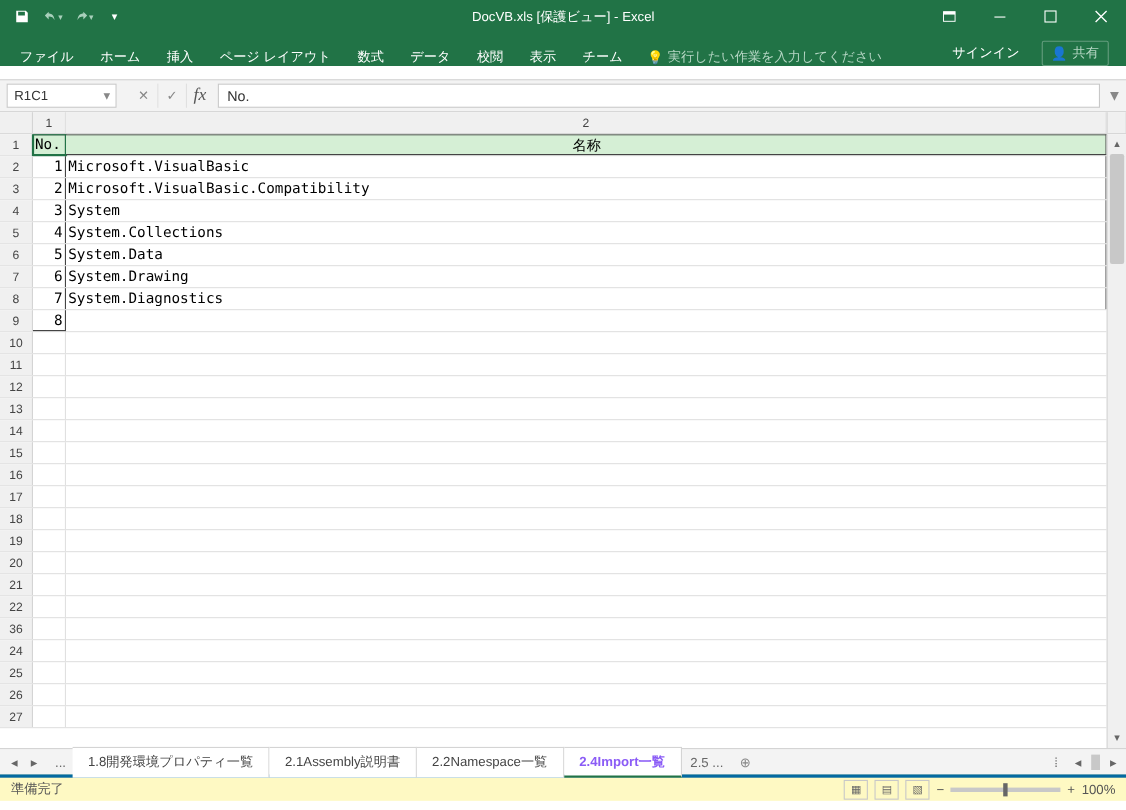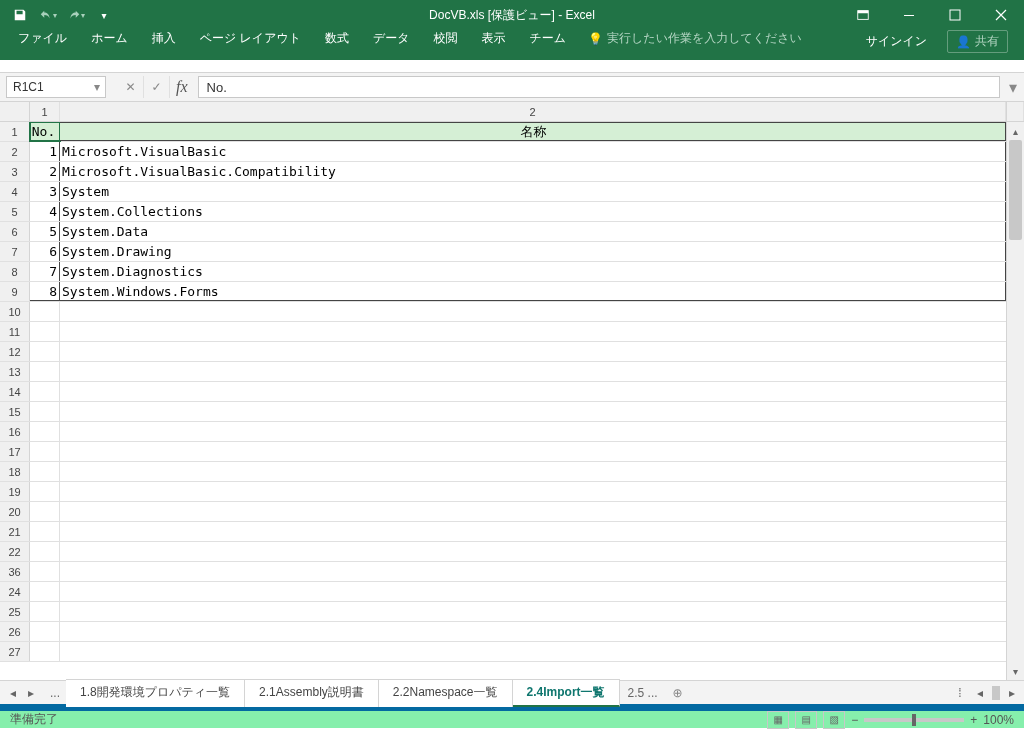--- a/index.html
+++ b/index.html
@@ -5,21 +5,21 @@
 * { box-sizing: border-box; margin: 0; padding: 0; font-family: "Meiryo UI", "Yu Gothic UI", sans-serif; }
 body { width: 1024px; height: 736px; background: #fff; overflow: hidden; position: relative; }
 
 .titlebar { height: 30px; background: #217346; display: flex; align-items: center; color: #fff; font-size: 12px; position: relative; }
 .qat { display: flex; align-items: center; height: 100%; padding-left: 8px; gap: 4px; }
 .qat-btn { width: 24px; height: 24px; display: flex; align-items: center; justify-content: center; cursor: pointer; }
 .title-center { position: absolute; left: 50%; transform: translateX(-50%); white-space: nowrap; }
 .win-ctrl { margin-left: auto; display: flex; align-items: center; gap: 0; }
 .win-btn { width: 46px; height: 30px; display: flex; align-items: center; justify-content: center; cursor: pointer; }
 
-.ribbon-tabs { height: 30px; background: #217346; display: flex; align-items: flex-start; color: #fff; font-size: 12px; padding: 0 6px; gap: 0; }
+.ribbon-tabs { height: 30px; background: #217346; display: flex; align-items: flex-end; color: #fff; font-size: 12px; padding: 0 6px; gap: 0; }
 .ribbon-tab { padding: 0 12px; display: flex; align-items: center; cursor: pointer; }
 .tellme { display: flex; align-items: center; gap: 4px; padding: 0 10px; color: #b5d6c4; }
 .signin-area { margin-left: auto; display: flex; align-items: center; gap: 20px; padding-right: 10px; }
 .share-btn { display: flex; align-items: center; gap: 4px; padding: 2px 8px; border: 1px solid rgba(255,255,255,0.3); border-radius: 2px; color: #b5d6c4; }
 
 .formula-bar-area { height: 30px; background: #f3f3f3; border-bottom: 1px solid #d4d4d4; display: flex; align-items: center; }
 .formula-bar-area.top-border { border-top: 1px solid #d4d4d4; margin-top: 12px; }
 .name-box { width: 100px; height: 22px; border: 1px solid #c8c8c8; background: #fff; display: flex; align-items: center; margin-left: 6px; font-size: 12px; }
 .name-box-text { padding-left: 6px; flex: 1; color: #333; }
 .name-box-dd { width: 16px; text-align: center; color: #888; }
@@ -51,27 +51,27 @@
 .vscroll { position: absolute; right:0; top:0; width:18px; bottom:0; background:#f0f0f0; border-left:1px solid #d4d4d4; }
 .vscroll-up, .vscroll-down { height:18px; display:flex; align-items:center; justify-content:center; color:#666; font-size:10px; }
 .vscroll-track { position:absolute; top:18px; bottom:18px; left:0; right:0; }
 .vscroll-thumb { position:absolute; left:2px; right:2px; top:0; height:100px; background:#c8c8c8; border-radius:2px;}
 
 .sheet-tabs { height: 24px; background: #f3f3f3; border-top: 1px solid #d4d4d4; display: flex; align-items: center; font-size: 12px; }
 .st-nav { display: flex; align-items: center; gap: 0; padding: 0 4px; }
 .st-navbtn { width: 18px; height: 18px; display:flex; align-items:center; justify-content:center; color:#666; cursor: pointer; }
 .st-dots { color:#666; padding:0 6px; }
 .st-tab { padding: 4px 14px; border-right: 1px solid #d4d4d4; cursor: pointer; background:#fff; border-top:1px solid #d4d4d4; color:#444; }
-.st-tab.active { color: #0f766e; border-bottom: 2px solid #217346; font-weight: bold; }
+.st-tab.active { color: #8b5cf6; border-bottom: 2px solid #217346; font-weight: bold; }
 .st-tab-more { padding: 4px 8px; color:#666; }
 .st-add { width:24px; display:flex; align-items:center; justify-content:center; color:#888; }
 .hscroll { flex:1; display:flex; align-items:center; justify-content:flex-end; gap:4px; padding-right:4px;}
 .hscroll-btn { width:16px; color:#666; text-align:center; }
 
-.statusbar { height: 24px; background: #86efac; border-top: 7px solid #0369a1; display:flex; align-items:center; font-size:12px; color:#555; }
+.statusbar { height: 24px; background: #fef9c3; border-top: 3px solid #0369a1; display:flex; align-items:center; font-size:12px; color:#555; }
 .status-left { padding-left: 10px; }
 .status-right { margin-left:auto; display:flex; align-items:center; gap:6px; padding-right:10px; }
 .view-btn { width:22px; height:18px; border:1px solid #c8c8c8; display:flex; align-items:center; justify-content:center; font-size:10px; color:#666; }
 .zoom-slider { width:100px; height:4px; background:#c8c8c8; position:relative; }
 .zoom-thumb { position:absolute; left:48px; top:-4px; width:4px; height:12px; background:#666; }
 
 .icon-svg { width: 14px; height: 14px; }
 </style>
 </head>
 <body>
@@ -205,21 +205,20 @@
         <div class="c-name">System.Drawing</div>
       </div>
       <div class="grow data-row">
         <div class="rowh">8</div>
         <div class="c-no">7</div>
         <div class="c-name">System.Diagnostics</div>
       </div>
       <div class="grow data-row data-last">
         <div class="rowh">9</div>
         <div class="c-no">8</div>
-        <div class="c-name">System.Windows.Forms</div>
       </div>
       <div class="grow">
         <div class="rowh">10</div>
         <div class="c-no" style="border-right:1px solid #e0e0e0;"></div>
         <div class="c-name" style="border-right:none;"></div>
       </div>
       <div class="grow">
         <div class="rowh">11</div>
         <div class="c-no" style="border-right:1px solid #e0e0e0;"></div>
         <div class="c-name" style="border-right:none;"></div>

